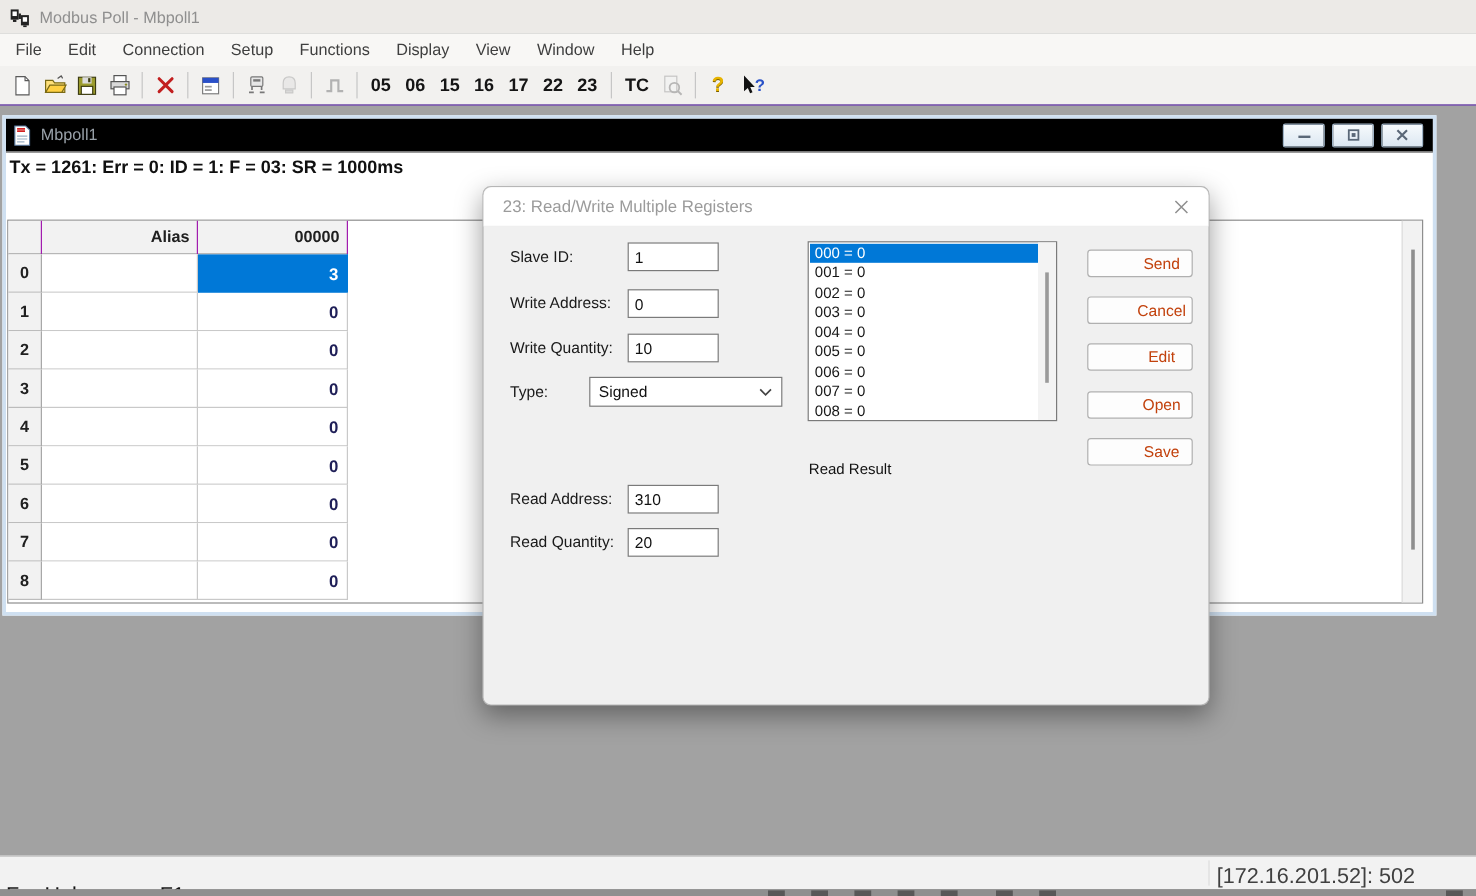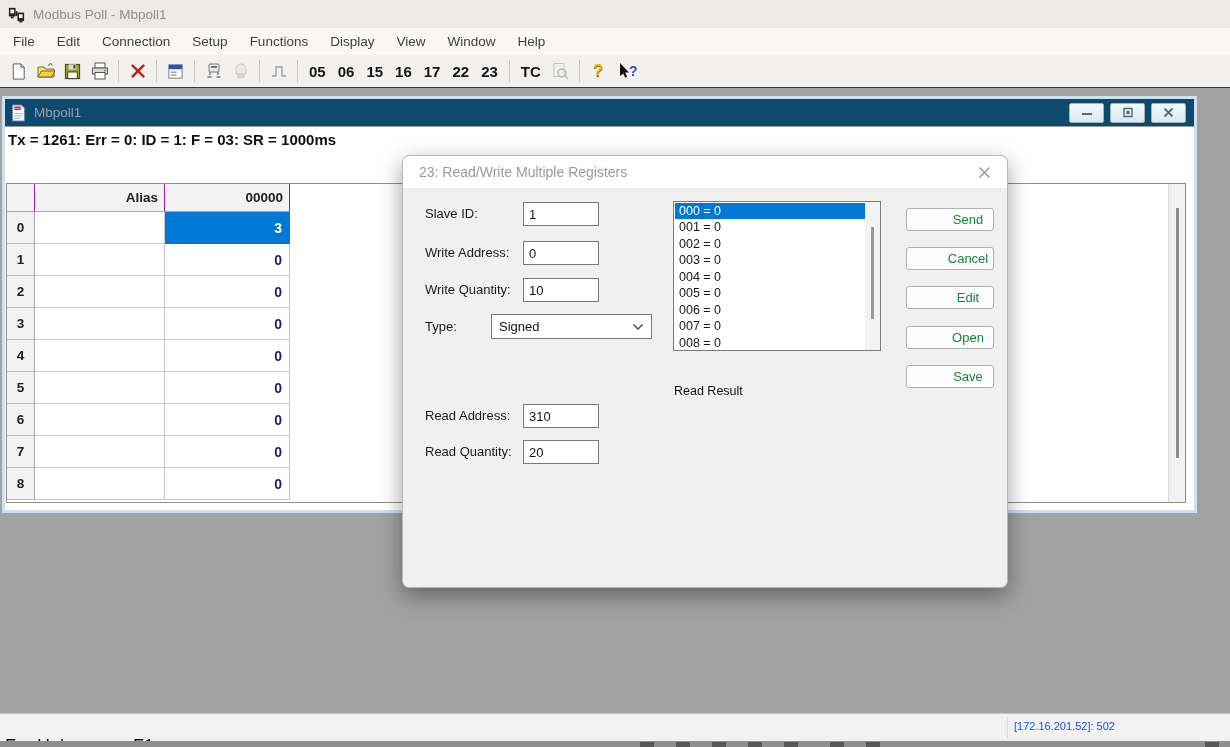--- a/index.html
+++ b/index.html
@@ -21,21 +21,21 @@
   .tbtn { width:27px; height:25px; display:flex; align-items:center; justify-content:center; }
   .tsep { width:1px; height:22px; background:#c6c6c6; margin:0 5px; }
   .tfn  { font-size:15px; font-weight:bold; color:#151515; padding:0 6px; }
   .about-glyph { font-size:17px; font-weight:800; color:#e8b400; text-shadow:0 1px 0 #7a6000; }
   .help-q { font-size:14px; font-weight:800; color:#2a52c8; margin-left:-3px; }
 
   
   .docwin { position:absolute; left:2px; top:96px; width:1195px; height:417px;
             background:#fff; border:3px solid #cfe0f1; }
   .docwin-title { height:28px; display:flex; align-items:center; padding:0 5px; gap:7px;
-                  background:#0c4a6e; border-bottom:1px solid #9a9a9a; }
+                  background:#000000; border-bottom:1px solid #9a9a9a; }
   .docwin-title .t { font-size:13.5px; color:#98a0a8; }
   .winbtns { margin-left:auto; display:flex; gap:6px; padding-right:3px; }
   .wbtn { width:35px; height:20px; border:1px solid #9fb3c6; border-radius:2px;
           background:linear-gradient(#f6fafd,#dce7f1); display:flex; align-items:center; justify-content:center; }
   .tx { height:27px; padding:4px 0 0 3px; font-size:15px; font-weight:bold; color:#101010; white-space:nowrap; }
 
   .gridregion { position:absolute; left:1px; top:84px; width:1180px; height:320px;
                 background:#fff; border:1px solid #8e8e8e; }
   .vsb { position:absolute; right:0; top:0; width:17px; height:100%; background:#f2f2f2; border-left:1px solid #dcdcdc; }
   .vsb-thumb { position:absolute; left:7px; width:3px; background:#8e8e8e; }
@@ -67,29 +67,29 @@
   .listbox { position:absolute; width:208px; height:150px; background:#fff; border:1px solid #7a7a7a; }
   .lb-items { position:absolute; left:1px; top:1px; right:15px; bottom:1px; overflow:hidden; }
   .lb-item { height:16.44px; line-height:16.4px; padding-left:4px; font-size:12.5px; color:#161616; white-space:nowrap; }
   .lb-item.selected { background:#0078d7; color:#fff; }
   .lb-scroll { position:absolute; right:0; top:0; width:15px; height:100%; background:#f3f3f3; }
   .lb-thumb { position:absolute; left:6px; width:3px; background:#9a9a9a; }
   .rr-label { position:absolute; left:271px; top:228px; font-size:12.5px; color:#111; }
   .annot { position:absolute; left:0; top:0; pointer-events:none; }
 
   .dlg-btn { position:absolute; left:503px; width:88px; height:23px; background:#fdfdfd;
-             border:1px solid #b0b0b0; border-radius:3px; font-size:13px; color:#15803d; font-family:inherit;
+             border:1px solid #b0b0b0; border-radius:3px; font-size:13px; color:#c2410c; font-family:inherit;
              display:flex; align-items:center; justify-content:center;padding-left:36px; }
 
   
   .statusbar { position:absolute; left:0; top:713px; width:100%; height:28px; background:#f2f2f2;
                border-top:1px solid #c4c4c4; }
   .sb-help { position:absolute; left:5px; top:22px; font-size:18px; color:#111; }
   .sb-div  { position:absolute; left:1007px; top:3px; width:1px; height:21px; background:#dcdcdc; }
-  .sb-conn { position:absolute; left:1014px; top:6px; font-size:11px; color:#1d4ed8; }
+  .sb-conn { position:absolute; left:1014px; top:6px; font-size:18px; color:#404040; }
 
   .sliver { position:absolute; left:0; top:741px; width:100%; height:6px; background:#8f8f8f; }
   .blob { position:absolute; top:1px; width:14px; height:5px; background:#3a3a3a; opacity:.65; }
 </style>
 </head>
 <body>
 
 <div id="app">
 
   <div class="titlebar">

